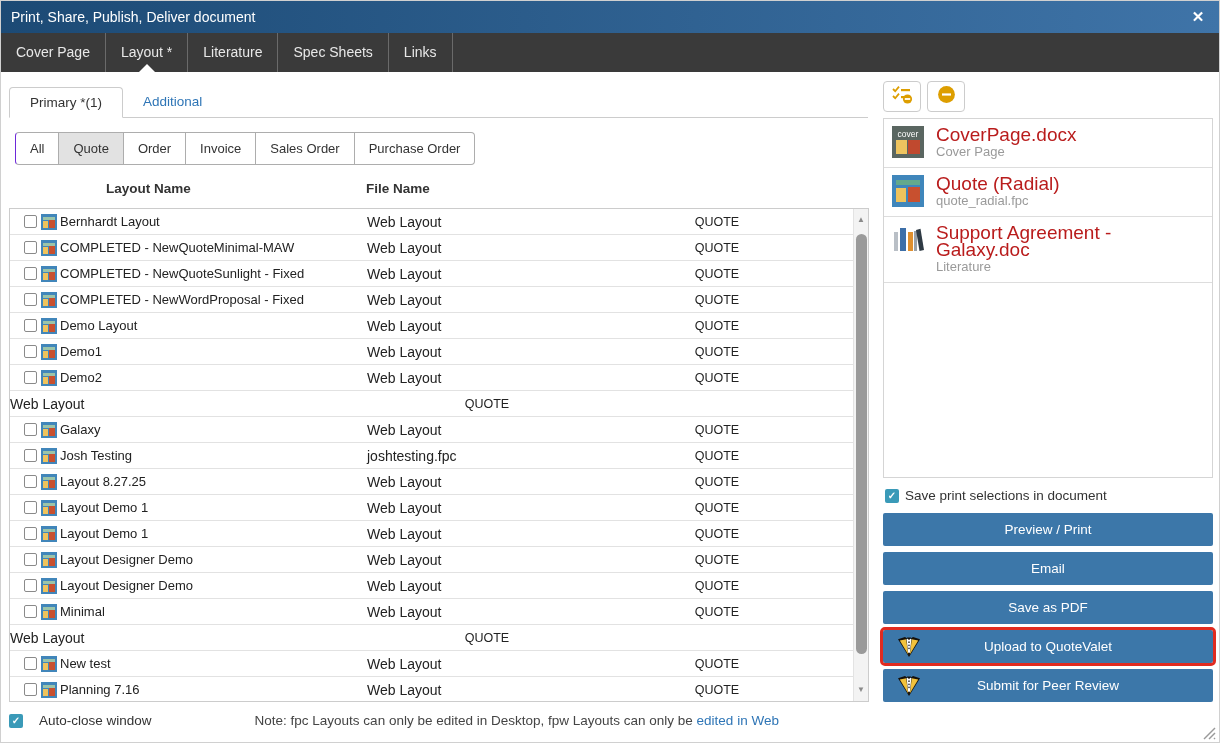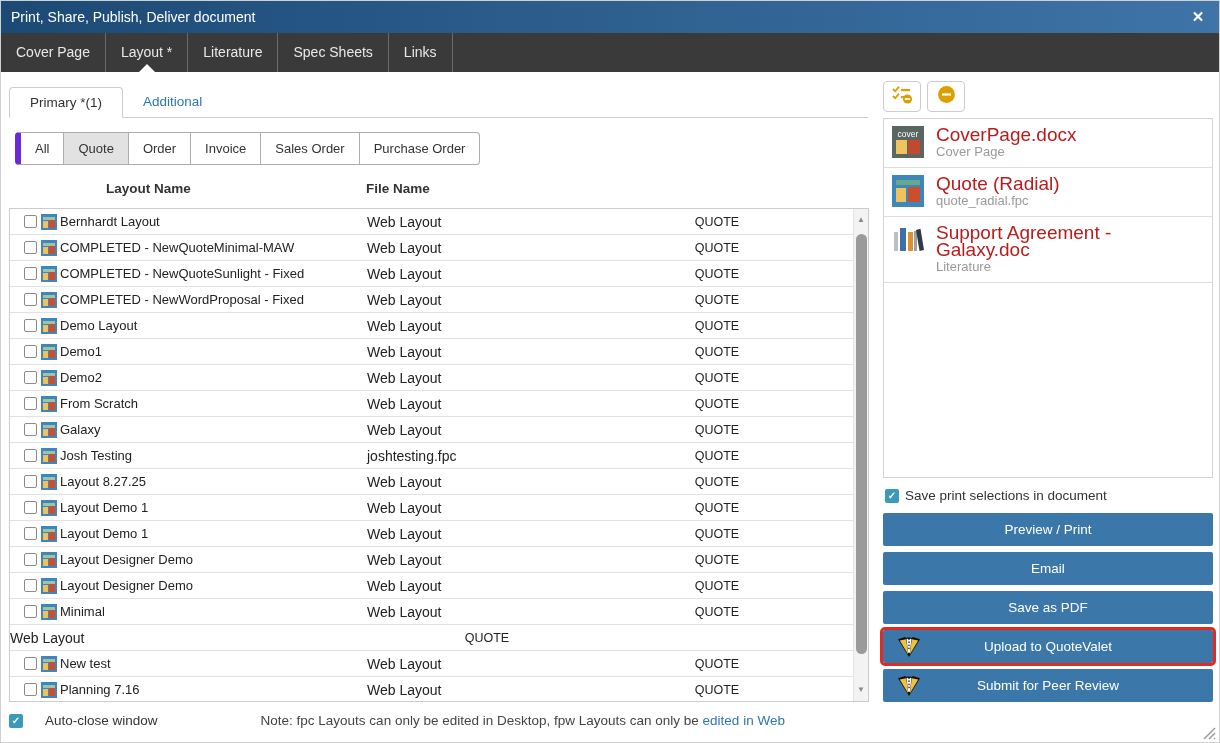--- a/index.html
+++ b/index.html
@@ -24,21 +24,21 @@
 
   
   .subtabs { position:absolute; top:86px; left:8px; width:859px; height:31px; border-bottom:1px solid #ccc; display:flex; }
   .subtab { height:31px; line-height:30px; padding:0 20px; font-size:13.5px; color:#2e75b6; cursor:pointer; margin-bottom:-1px; }
   .subtab.active { background:#fff; color:#333; border:1px solid #ccc; border-bottom:1px solid #fff; border-radius:4px 4px 0 0; }
 
   
   .filters { position:absolute; top:131px; left:14px; display:flex; }
   .filterbtn { height:33px; line-height:31px; padding:0 14px; font-size:13px; color:#333; background:#fff;
     border:1px solid #adadad; border-left:none; cursor:pointer; }
-  .filterbtn:first-child { border-left:6px solid #6d28d9; border-radius:4px 0 0 4px; }
+  .filterbtn:first-child { border-left:1px solid #6d28d9; border-radius:4px 0 0 4px; }
   .filterbtn:last-child { border-radius:0 4px 4px 0; }
   .filterbtn.selected { background:#e2e2e2; }
 
   
   .theaders { position:absolute; top:180px; left:8px; width:845px; display:grid; grid-template-columns:357px 240px 220px; }
   .theaders .h { font-weight:bold; font-size:13.5px; color:#333; }
   .theaders .h1 { padding-left:97px; }
   .theaders .h3 { text-align:center;margin-top:36px; }
 
   
@@ -56,21 +56,21 @@
   
   .sbar { position:absolute; top:0; right:0; width:15px; height:100%; background:#f3f3f3; border-left:1px solid #e3e3e3; }
   .sbar .arr { position:absolute; left:0; width:100%; text-align:center; font-size:8px; color:#8a8a8a; line-height:18px; cursor:pointer; }
   .sbar .up { top:2px; } .sbar .down { bottom:2px; }
   .sthumb { position:absolute; top:25px; left:2px; width:11px; height:420px; background:#9a9a9a; border-radius:6px; cursor:pointer; }
 
   
   .footer { position:absolute; top:712px; left:8px; width:860px; display:flex; align-items:center; }
   .ckbox { display:inline-block; width:14px; height:14px; background:#3a9ab8; border-radius:2px; color:#fff;
     font-size:10px; line-height:14px; text-align:center; font-weight:bold; cursor:pointer; flex:0 0 14px; }
-  .footer .lbl { font-size:13.5px; color:#333; margin-left:22px; }
+  .footer .lbl { font-size:13.5px; color:#333; margin-left:16px; }
   .footer .note { font-size:13.5px; color:#444; margin-left:103px; }
   .footer .note a { color:#2e75b6; text-decoration:none; cursor:pointer; }
 
   
   .rpanel { position:absolute; top:71px; left:882px; width:330px; height:672px; }
   .rtoolbar { position:absolute; top:9px; left:0; display:flex; gap:6px; }
   .iconbtn { width:38px; height:31px; background:#fff; border:1px solid #ccc; border-radius:4px;
     display:flex; align-items:center; justify-content:center; cursor:pointer; }
   .doclist { position:absolute; top:46px; left:0; width:330px; height:360px; border:1px solid #d5d5d5; background:#fff; overflow:hidden; }
   .docitem { display:flex; align-items:flex-start; padding:7px 8px; border-bottom:1px solid #ddd; min-height:48px; cursor:pointer; }
@@ -245,32 +245,20 @@
           <rect x="8" y="6" width="6" height="8" fill="#c8502f"></rect>
         </svg>
       </span>
       <span class="rowname">Demo2</span>
     </div>
     <div class="cell file">Web Layout</div>
     <div class="cell type">QUOTE</div>
   </div>
 
   <div class="trow">
-    <div class="cell name">
-      <span class="cb"></span>
-      <span class="licon">
-        <svg width="16" height="16" viewBox="0 0 16 16">
-          <rect width="16" height="16" fill="#4186ba"></rect>
-          <rect x="2" y="3" width="12" height="3" fill="#9bc4a9"></rect>
-          <rect x="2" y="7" width="5" height="7" fill="#efc35c"></rect>
-          <rect x="8" y="6" width="6" height="8" fill="#c8502f"></rect>
-        </svg>
-      </span>
-      <span class="rowname">From Scratch</span>
-    </div>
     <div class="cell file">Web Layout</div>
     <div class="cell type">QUOTE</div>
   </div>
 
   <div class="trow">
     <div class="cell name">
       <span class="cb"></span>
       <span class="licon">
         <svg width="16" height="16" viewBox="0 0 16 16">
           <rect width="16" height="16" fill="#4186ba"></rect>

